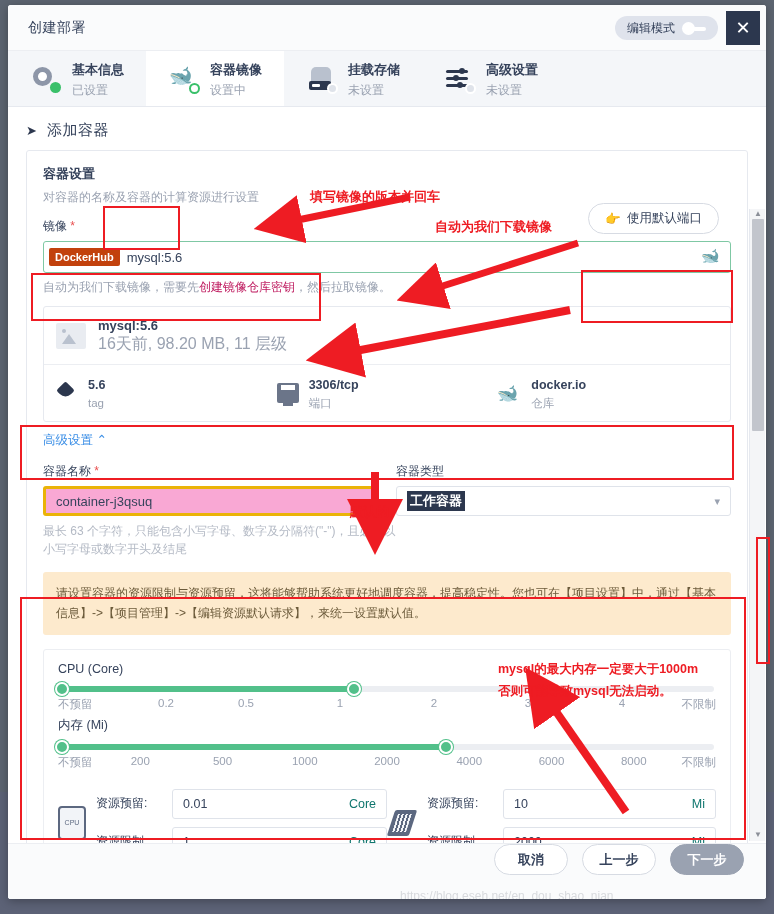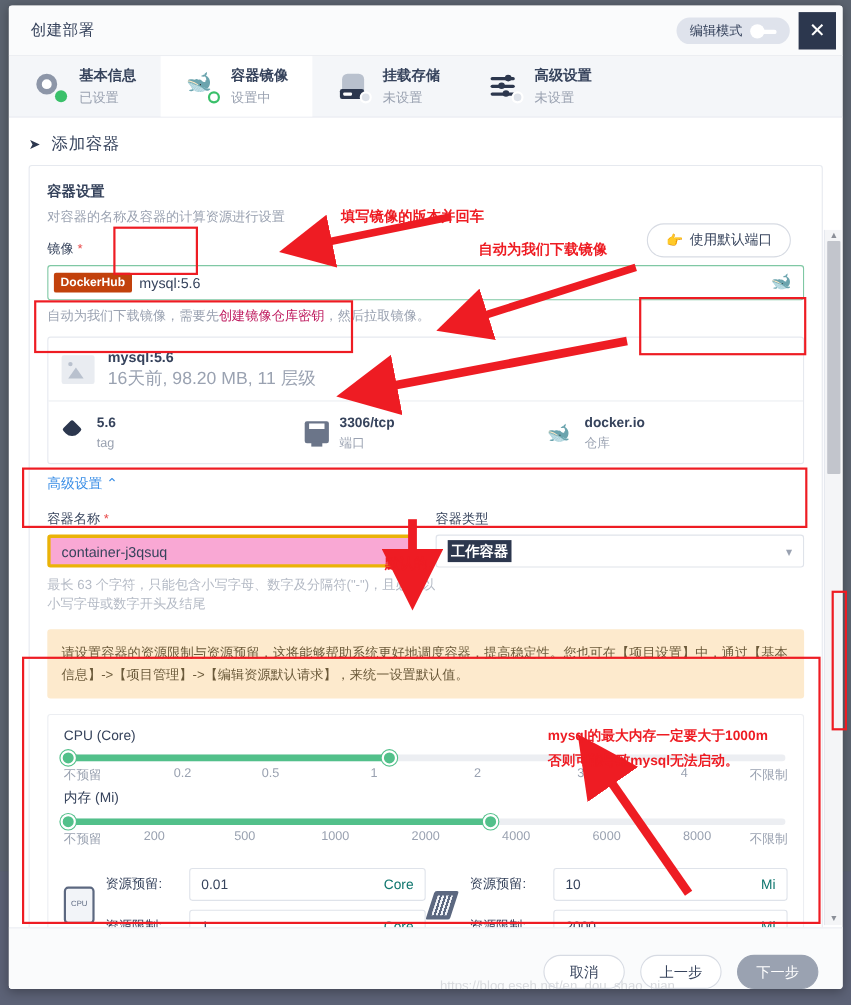--- a/index.html
+++ b/index.html
@@ -262,22 +262,23 @@
     flex:1; height:30px; border:1px solid #dfe3ea; border-radius:3px;
     display:flex; align-items:center; justify-content:space-between;
     padding:0 10px; font-size:12.5px; color:#36435c;
   }
   .unit-lbl { color:#0f766e; }
 
   
   .footer {
     position:absolute; left:0; right:0; bottom:0; height:56px;
     background:#fafbfc; border-top:1px solid #eceef2;
-    display:flex; align-items:flex-end; justify-content:flex-end; gap:14px;
+    display:flex; align-items:flex-start; justify-content:flex-end; gap:14px;
     padding-right:22px;
+    font-weight:bold;
   }
   .btn {
     min-width:74px; height:31px; border-radius:16px;
     border:1px solid #d7dbe3; background:#fff;
     font-size:13px; color:#36435c; cursor:pointer;
     display:flex; align-items:center; justify-content:center;
   }
   .btn.primary { background:#9aa2b1; border-color:#9aa2b1; color:#fff; }
 
   

